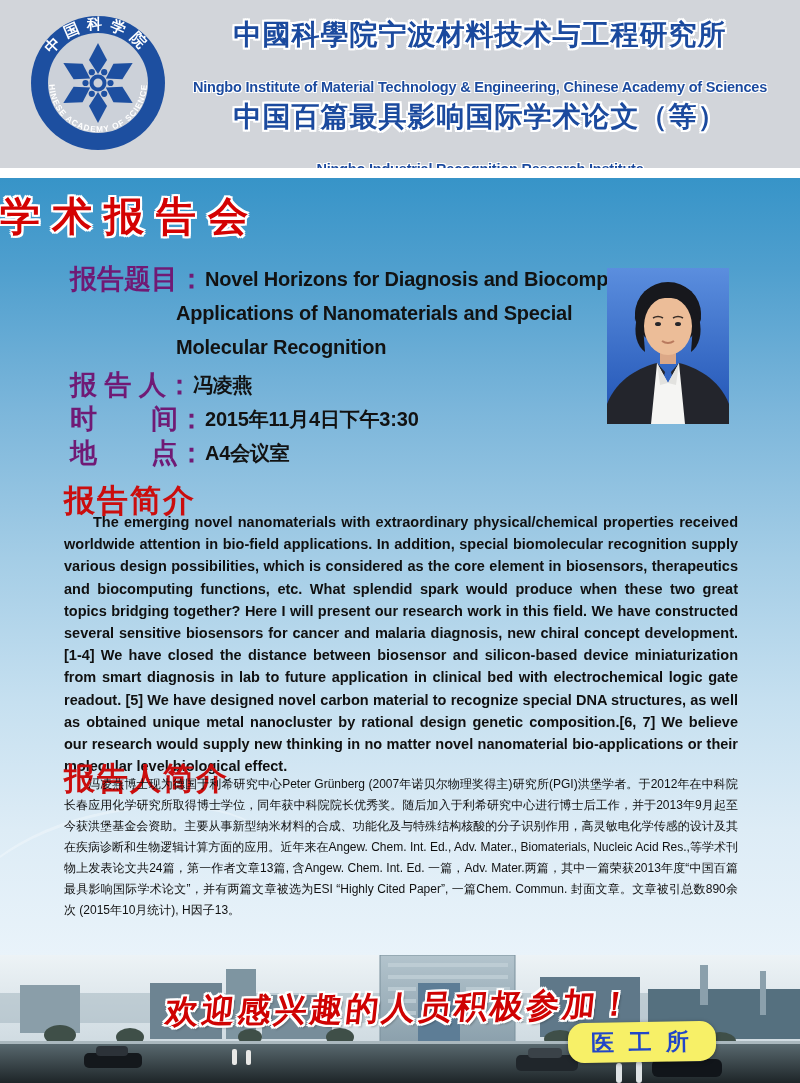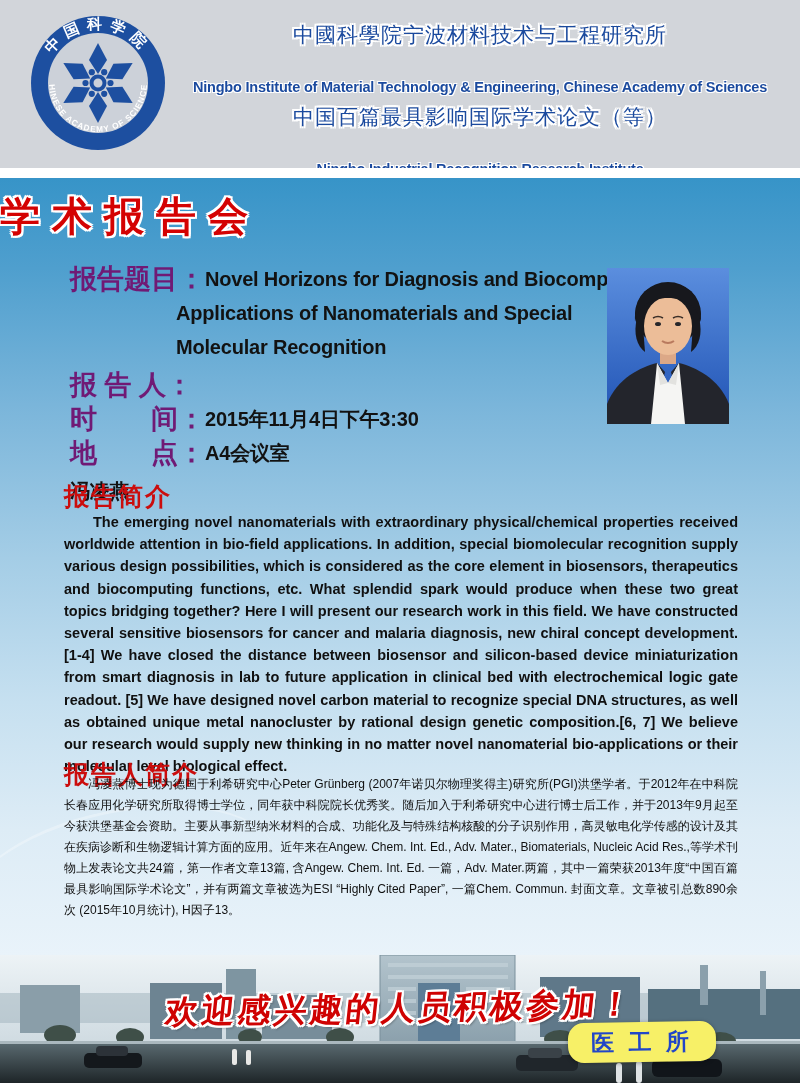--- a/index.html
+++ b/index.html
@@ -6,21 +6,21 @@
   .poster {
     position:relative; width:800px; height:1083px; overflow:hidden;
     font-family:"Liberation Sans", sans-serif; background:#fff;
   }
 
   
   .header { position:absolute; left:0; top:0; width:800px; height:168px; background:#d2d5da; }
   .logo { position:absolute; left:28px; top:13px; width:140px; height:140px; }
   .header-text { position:absolute; left:180px; top:15px; width:600px; text-align:center; color:#1b4a9e; }
   .h-zh {
-    font-size:21px; font-weight:normal; line-height:40px; letter-spacing:1px; white-space:nowrap;
+    font-size:28px; font-weight:bold; line-height:40px; letter-spacing:1px; white-space:nowrap;
     text-shadow:-2px -2px 0 #fff,2px -2px 0 #fff,-2px 2px 0 #fff,2px 2px 0 #fff,0 2px 0 #fff,0 -2px 0 #fff,2px 0 0 #fff,-2px 0 0 #fff;
   }
   .h-en {
     font-size:14.5px; font-weight:bold; line-height:19px; letter-spacing:-0.2px; white-space:nowrap;
     text-shadow:-1px -1px 0 #fff,1px -1px 0 #fff,-1px 1px 0 #fff,1px 1px 0 #fff;
     margin-top:23px;
   }
   .gap-white { position:absolute; left:0; top:168px; width:800px; height:10px; background:#ffffff; }
 
   
@@ -36,29 +36,29 @@
   .banner-title {
     position:absolute; left:0; top:189px; width:800px; text-align:left;
     font-size:40px; font-weight:bold; color:#d40202; letter-spacing:12px;
     font-family:"Liberation Serif", serif;
     text-shadow:-2px -2px 0 #fff,2px -2px 0 #fff,-2px 2px 0 #fff,2px 2px 0 #fff,0 2px 0 #fff,0 -2px 0 #fff,2px 0 0 #fff,-2px 0 0 #fff;
   }
 
   
   .info { position:absolute; left:70px; top:262px; width:540px; }
   .info-row { display:flex; height:34px; line-height:34px; font-weight:bold; }
-  .info-row.gap { margin-top:4px;flex-direction:column; }
+  .info-row.gap { margin-top:4px; }
   .info-label { flex:0 0 106px; color:#701a75; font-size:27px; white-space:nowrap; }
   .info-value { color:#121212; font-size:20px; letter-spacing:-0.2px; white-space:nowrap; }
 
   .photo { position:absolute; left:607px; top:268px; width:122px; height:156px; }
 
   
   .section-heading {
-    position:absolute; left:64px; color:#cb0d0d; font-size:25px; font-weight:bold; letter-spacing:2px;
+    position:absolute; left:64px; color:#cb0d0d; font-size:31px; font-weight:bold; letter-spacing:2px;
     font-family:"Liberation Serif", serif;
   }
   #abstract-heading { top:480px; }
   #bio-heading { top:758px; }
   .para {
     position:absolute; left:64px; width:674px; color:#101010;
     text-align:justify; text-indent:2em;
   }
   #abstract-body { top:511px; font-size:14.5px; line-height:22.2px;font-weight:bold; }
   #bio-body { top:774px; font-size:12px; line-height:21px; }

